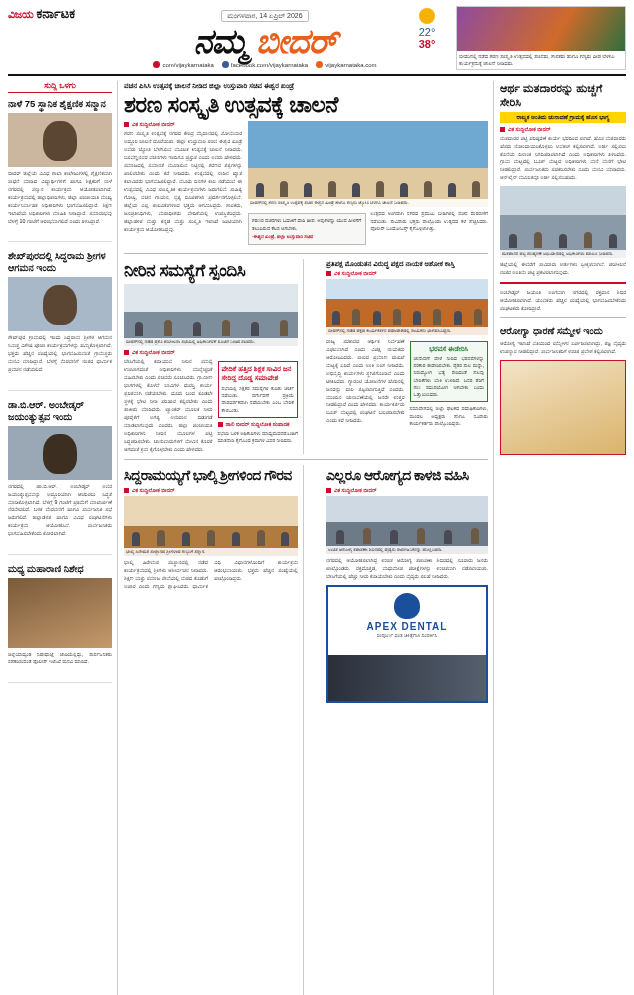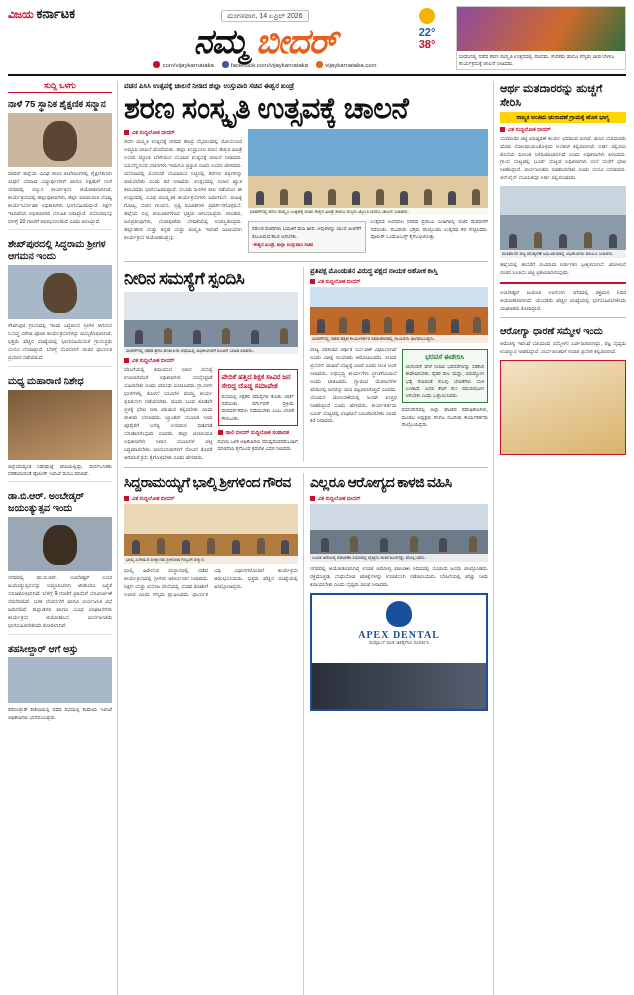--- a/index.html
+++ b/index.html
@@ -23,21 +23,21 @@
   .mh-date { font-size:7px; color:#333; border:1px solid #bbb; display:inline-block; padding:1px 5px; border-radius:2px; margin-bottom:2px;}
   .mh-name { font-size:34px; font-weight:bold; color:#111; letter-spacing:-1px; line-height:1;font-style:italic; }
   .mh-name .orange { color:#e8601c; }
   .mh-social { font-size:6px; color:#333; display:flex; gap:8px; justify-content:center; margin-top:3px; }
   .mh-social span { display:flex; align-items:center; gap:2px; }
   .dot { width:7px;height:7px;border-radius:50%;background:#c8102e;display:inline-block; }
   .dot.fb{background:#3b5998;}
   .dot.web{background:#e8601c;}
   .mh-weather { width:46px; flex:0 0 46px; text-align:center; font-size:8px; color:#135; }
   .mh-weather .sun { width:16px;height:16px;border-radius:50%;background:#f5b301;margin:2px auto; }
-  .mh-weather .t1 { font-weight:bold; font-size:11px; color:#1c5c9c;text-align:center;}
+  .mh-weather .t1 { font-weight:normal; font-size:11px; color:#1c5c9c;text-align:center;}
   .mh-weather .t2 { font-weight:bold; font-size:11px; color:#c8102e;}
   .mh-promo { width:170px; flex:0 0 170px; border:1px solid #ccc; }
   .mh-promo .ph { height:44px; background:linear-gradient(120deg,#8e4b9e,#d06a2b 60%,#2f6f3e); }
   .mh-promo .cap { font-size:5.2px; line-height:1.35; padding:2px; color:#222; }
 
   
   .grid { display:flex; gap:6px; margin-top:5px; height:930px; }
   .col { display:flex; flex-direction:column; }
   .c1 { width:110px; flex:0 0 110px; border-right:1px solid #ccc; padding-right:5px; }
   .c2 { width:370px; flex:0 0 370px; border-right:1px solid #ccc; padding-right:5px;}
@@ -47,25 +47,25 @@
   .sb-head { font-size:8px; font-weight:bold; color:#c8102e; border-bottom:1.5px solid #c8102e; padding-bottom:1px; margin-bottom:3px; text-align:center;}
   .sb-title { font-size:9.5px; font-weight:bold; line-height:1.25; margin:2px 0 3px; color:#111; }
   .sb-photo { width:100%; height:54px; background:#cbb7a0; margin:3px 0; position:relative; overflow:hidden;}
   .sb-photo.p2 { background:#a8b8c8; }
   .sb-photo.p3 { background:#9aa7b5; }
   .sb-photo.p4 { background:linear-gradient(160deg,#7a5a3a,#c49a6c); }
   .sb-photo .face { position:absolute; left:50%; top:52%; transform:translate(-50%,-50%); width:34px;height:40px;border-radius:45% 45% 40% 40%; background:#5a4632; }
   .sb-photo .face.dark { background:#3d2e22; }
   .body-txt { font-size:5.3px; line-height:1.5; text-align:justify; color:#222; }
   .body-txt.sm { font-size:5px; line-height:1.45; }
-  .sb-block { margin-bottom:6px; padding-bottom:4px; border-bottom:1px solid #ddd; }
+  .sb-block { margin-bottom:6px; padding-bottom:16px; border-bottom:1px solid #ddd; }
 
   
   .kicker { font-size:7px; font-weight:bold; color:#111; line-height:1.3; margin-bottom:2px;}
-  .headline { font-size:29px; font-weight:bold; line-height:1.15; color:#111; letter-spacing:-.5px; margin:2px 0 4px;}
+  .headline { font-size:22px; font-weight:bold; line-height:1.15; color:#111; letter-spacing:-.5px; margin:2px 0 4px;}
   .headline.med { font-size:17px; }
   .headline.sm { font-size:14px; }
   .byline { font-size:5.5px; color:#c8102e; font-weight:bold; margin-bottom:2px; display:flex; align-items:center; gap:3px;}
   .byline .sq { width:5px;height:5px;background:#c8102e;display:inline-block;}
   .twocol { column-count:2; column-gap:6px; }
   .photo { width:100%; background:#b9c4cf; position:relative; overflow:hidden; }
   .photo .cap { position:absolute; left:0; right:0; bottom:0; font-size:4.6px; background:rgba(255,255,255,.85); padding:1px 2px; line-height:1.3;}
   .stage { background:linear-gradient(180deg,#6fa8d0 0 55%,#e0c9a0 55% 100%); }
   .crowd { background:linear-gradient(180deg,#c8d4de 0 40%,#8a9aa8 40% 100%); }
   .meet { background:linear-gradient(180deg,#dfe6ec 0 45%,#7e8d9b 45% 100%); }
@@ -77,21 +77,21 @@
   .people-row i:nth-child(even){ background:#6b5a46; height:16px;}
 
   .quote-box { border:1px solid #bbb; padding:3px; margin:3px 0; font-size:5px; line-height:1.45; background:#f7f7f5; }
   .quote-box .nm { color:#c8102e; font-weight:bold; display:block; margin-top:2px; font-size:4.8px;}
   .redbox { border:1px solid #c8102e; padding:3px; margin:3px 0; }
   .redbox .t { font-size:7px; font-weight:bold; color:#c8102e; line-height:1.25; margin-bottom:2px;}
   .greenbox { border:1px solid #2f7d3a; padding:3px; margin:3px 0; background:#f2f8f2;}
   .greenbox .t { font-size:7px; font-weight:bold; color:#2f7d3a; margin-bottom:2px; text-align:center;}
   .hr { height:1px; background:#bbb; margin:5px 0; }
   .hr.red { background:#c8102e; height:1.5px; }
-  .sub-row { display:flex; gap:6px;font-family:Liberation Serif, serif; }
+  .sub-row { display:flex; gap:22px; }
   .yellowbar { background:#ffd400; font-size:6px; font-weight:bold; text-align:center; padding:2px; color:#111; }
   .adbox { border:2px solid #1a4f9c; margin-top:4px; height:118px; position:relative; background:#fff; }
   .adbox .tooth { width:26px;height:26px;border-radius:50% 50% 45% 45%; background:#1a4f9c; margin:6px auto 2px;}
   .adbox .nm { text-align:center; font-size:10px; font-weight:bold; color:#1a4f9c; letter-spacing:1px;}
   .adbox .sub { text-align:center; font-size:5px; color:#333;}
   .adbox .strip { position:absolute; left:0; right:0; bottom:0; height:46px; background:linear-gradient(90deg,#2a2f3a,#555f6e); }
   .ad-bottom { border:1px solid #c8102e; height:95px; margin-top:4px; background:linear-gradient(160deg,#f3e3c6,#d9b36b); position:relative;}
 </style>
 </head>
 <body>
@@ -152,38 +152,33 @@
 
       <div class="sb-block">
         <div class="sb-title">ಶೇಖ್‌ಪುರದಲ್ಲಿ ಸಿದ್ಧರಾಮ ಶ್ರೀಗಳ ಆಗಮನ ಇಂದು</div>
         <div class="sb-photo p2">
             <i class="face"></i>
           </div>
         <div class="body-txt">ಶೇಖ್‌ಪುರ ಗ್ರಾಮದಲ್ಲಿ ಇಂದು ಸಿದ್ಧರಾಮ ಶ್ರೀಗಳ ಆಗಮನ ನಿಮಿತ್ತ ವಿಶೇಷ ಪೂಜಾ ಕಾರ್ಯಕ್ರಮಗಳನ್ನು ಹಮ್ಮಿಕೊಳ್ಳಲಾಗಿದೆ. ಭಕ್ತರು ಹೆಚ್ಚಿನ ಸಂಖ್ಯೆಯಲ್ಲಿ ಭಾಗವಹಿಸುವಂತೆ ಗ್ರಾಮಸ್ಥರು ಮನವಿ ಮಾಡಿದ್ದಾರೆ. ಬೆಳಗ್ಗೆ ಮೆರವಣಿಗೆ ನಂತರ ಧಾರ್ಮಿಕ ಪ್ರವಚನ ನಡೆಯಲಿದೆ.</div>
       </div>
 
       <div class="sb-block">
+        <div class="sb-title">ಡಾ.ಬಿ.ಆರ್‌. ಅಂಬೇಡ್ಕರ್‌ ಜಯಂತ್ಯುತ್ಸವ ಇಂದು</div>
+        <div class="sb-photo p3">
+            <i class="face dark"></i>
+          </div>
+        <div class="body-txt">ನಗರದಲ್ಲಿ ಡಾ.ಬಿ.ಆರ್‌. ಅಂಬೇಡ್ಕರ್‌ ಅವರ ಜಯಂತ್ಯುತ್ಸವವನ್ನು ಅದ್ಧೂರಿಯಾಗಿ ಆಚರಿಸಲು ಸಿದ್ಧತೆ ಮಾಡಿಕೊಳ್ಳಲಾಗಿದೆ. ಬೆಳಗ್ಗೆ 9 ಗಂಟೆಗೆ ಪ್ರತಿಮೆಗೆ ಮಾಲಾರ್ಪಣೆ ನೆರವೇರಲಿದೆ. ಬಳಿಕ ಮೆರವಣಿಗೆ ಹಾಗೂ ಸಾರ್ವಜನಿಕ ಸಭೆ ಜರುಗಲಿದೆ. ಜಿಲ್ಲಾಡಳಿತ ಹಾಗೂ ವಿವಿಧ ಸಂಘಟನೆಗಳು ಕಾರ್ಯಕ್ರಮ ಆಯೋಜಿಸಿವೆ. ಸಾರ್ವಜನಿಕರು ಭಾಗವಹಿಸಬೇಕೆಂದು ಕೋರಲಾಗಿದೆ.</div>
+      </div>
+
+      <div class="sb-block">
         <div class="sb-title">ಮಧ್ಯ ಮಹಾರಾಣಿ ನಿಶೇಧ</div>
         <div class="sb-photo p4" style="height:70px"></div>
         <div class="body-txt sm">ಜಿಲ್ಲೆಯಾದ್ಯಂತ ನಿಷೇಧಾಜ್ಞೆ ಜಾರಿಯಲ್ಲಿದ್ದು, ಸಾರ್ವಜನಿಕರು ಸಹಕರಿಸುವಂತೆ ಪೊಲೀಸ್‌ ಇಲಾಖೆ ಮನವಿ ಮಾಡಿದೆ.</div>
       </div>
 
-      <div class="sb-block">
-        <div class="sb-title">ಡಾ.ಬಿ.ಆರ್‌. ಅಂಬೇಡ್ಕರ್‌ ಜಯಂತ್ಯುತ್ಸವ ಇಂದು</div>
-        <div class="sb-photo p3">
-            <i class="face dark"></i>
-          </div>
-        <div class="body-txt">ನಗರದಲ್ಲಿ ಡಾ.ಬಿ.ಆರ್‌. ಅಂಬೇಡ್ಕರ್‌ ಅವರ ಜಯಂತ್ಯುತ್ಸವವನ್ನು ಅದ್ಧೂರಿಯಾಗಿ ಆಚರಿಸಲು ಸಿದ್ಧತೆ ಮಾಡಿಕೊಳ್ಳಲಾಗಿದೆ. ಬೆಳಗ್ಗೆ 9 ಗಂಟೆಗೆ ಪ್ರತಿಮೆಗೆ ಮಾಲಾರ್ಪಣೆ ನೆರವೇರಲಿದೆ. ಬಳಿಕ ಮೆರವಣಿಗೆ ಹಾಗೂ ಸಾರ್ವಜನಿಕ ಸಭೆ ಜರುಗಲಿದೆ. ಜಿಲ್ಲಾಡಳಿತ ಹಾಗೂ ವಿವಿಧ ಸಂಘಟನೆಗಳು ಕಾರ್ಯಕ್ರಮ ಆಯೋಜಿಸಿವೆ. ಸಾರ್ವಜನಿಕರು ಭಾಗವಹಿಸಬೇಕೆಂದು ಕೋರಲಾಗಿದೆ.</div>
-      </div>
-
-      <div class="sb-block" style="border-bottom:none">
-        <div class="sb-title">ತಹಸೀಲ್ದಾರ್‌ ಆಗೆ ಅಸ್ತು</div>
-        <div class="sb-photo p2" style="height:46px"></div>
-        <div class="body-txt sm">ತಹಸೀಲ್ದಾರ್‌ ಕಚೇರಿಯಲ್ಲಿ ನಡೆದ ಸಭೆಯಲ್ಲಿ ಕಂದಾಯ ಇಲಾಖೆ ಅಧಿಕಾರಿಗಳು ಭಾಗವಹಿಸಿದ್ದರು.</div>
-      </div>
     </div>
 
     <div class="col c2">
 
       <div>
         <div class="kicker">ವಚನ ಪಿಸಿಸಿ ಉತ್ಸವಕ್ಕೆ ಚಾಲನೆ ನೀಡಿದ ಜಿಲ್ಲಾ ಉಸ್ತುವಾರಿ ಸಚಿವ ಈಶ್ವರ ಖಂಡ್ರೆ</div>
         <div class="headline">ಶರಣ ಸಂಸ್ಕೃತಿ ಉತ್ಸವಕ್ಕೆ ಚಾಲನೆ</div>
         <div style="display:flex; gap:6px;">
           <div style="width:118px; flex:0 0 118px;">
             <div class="byline">

